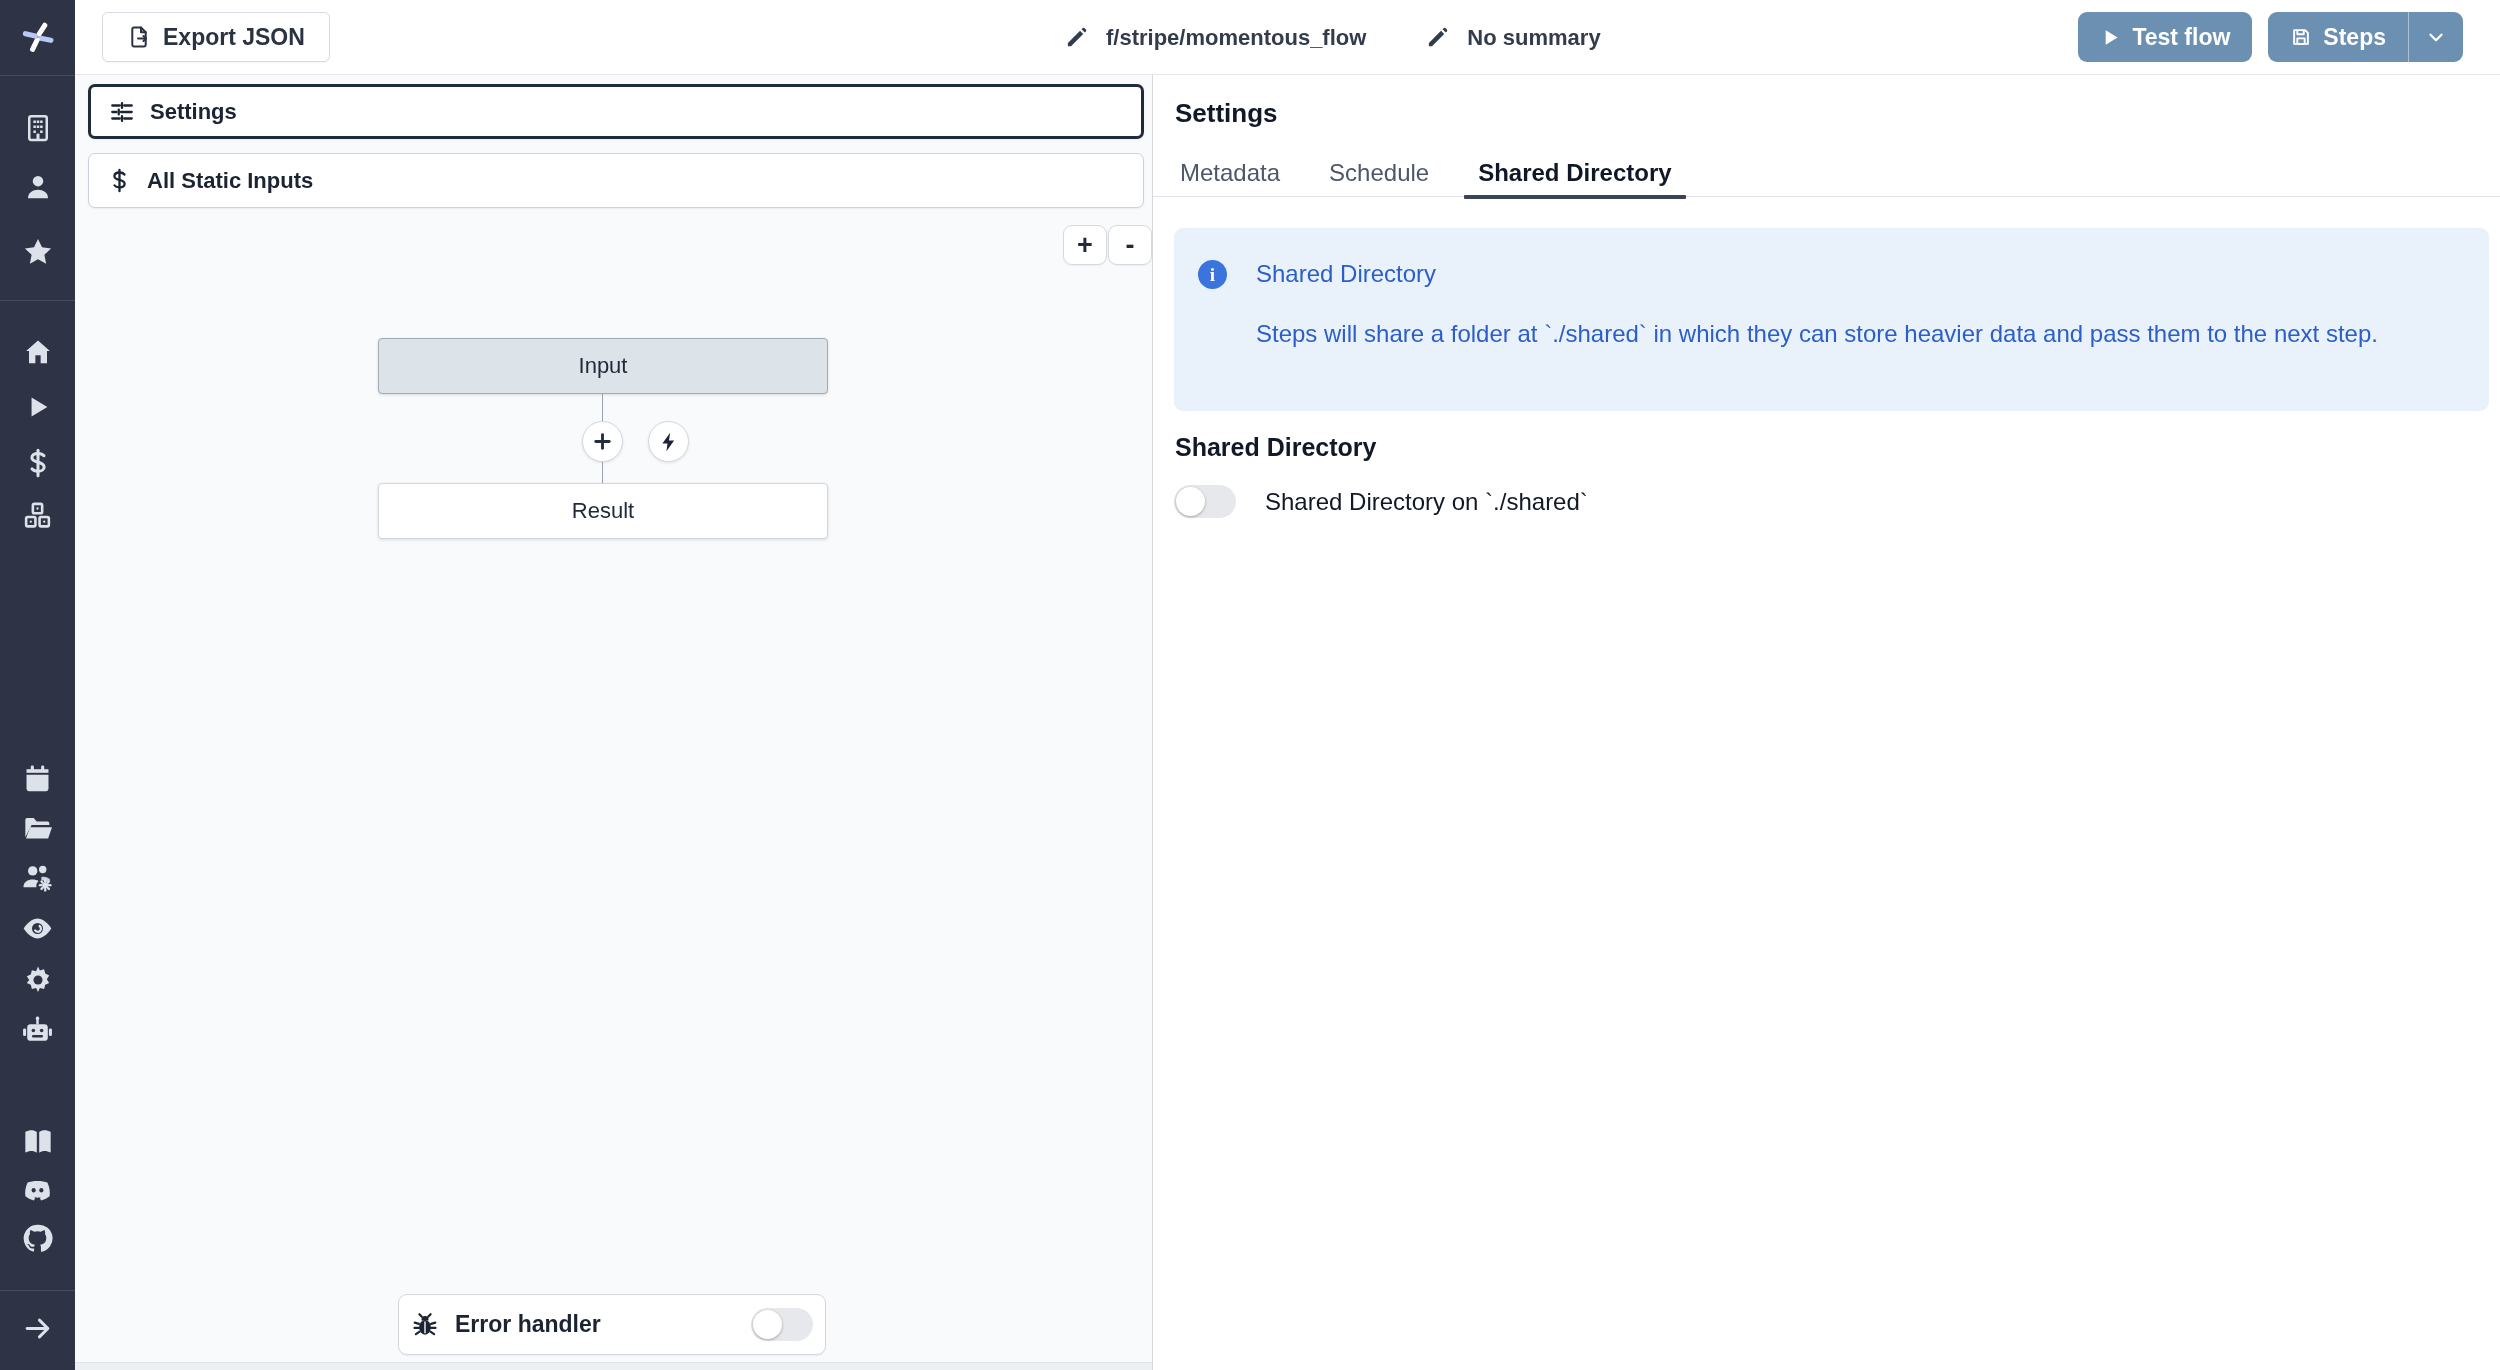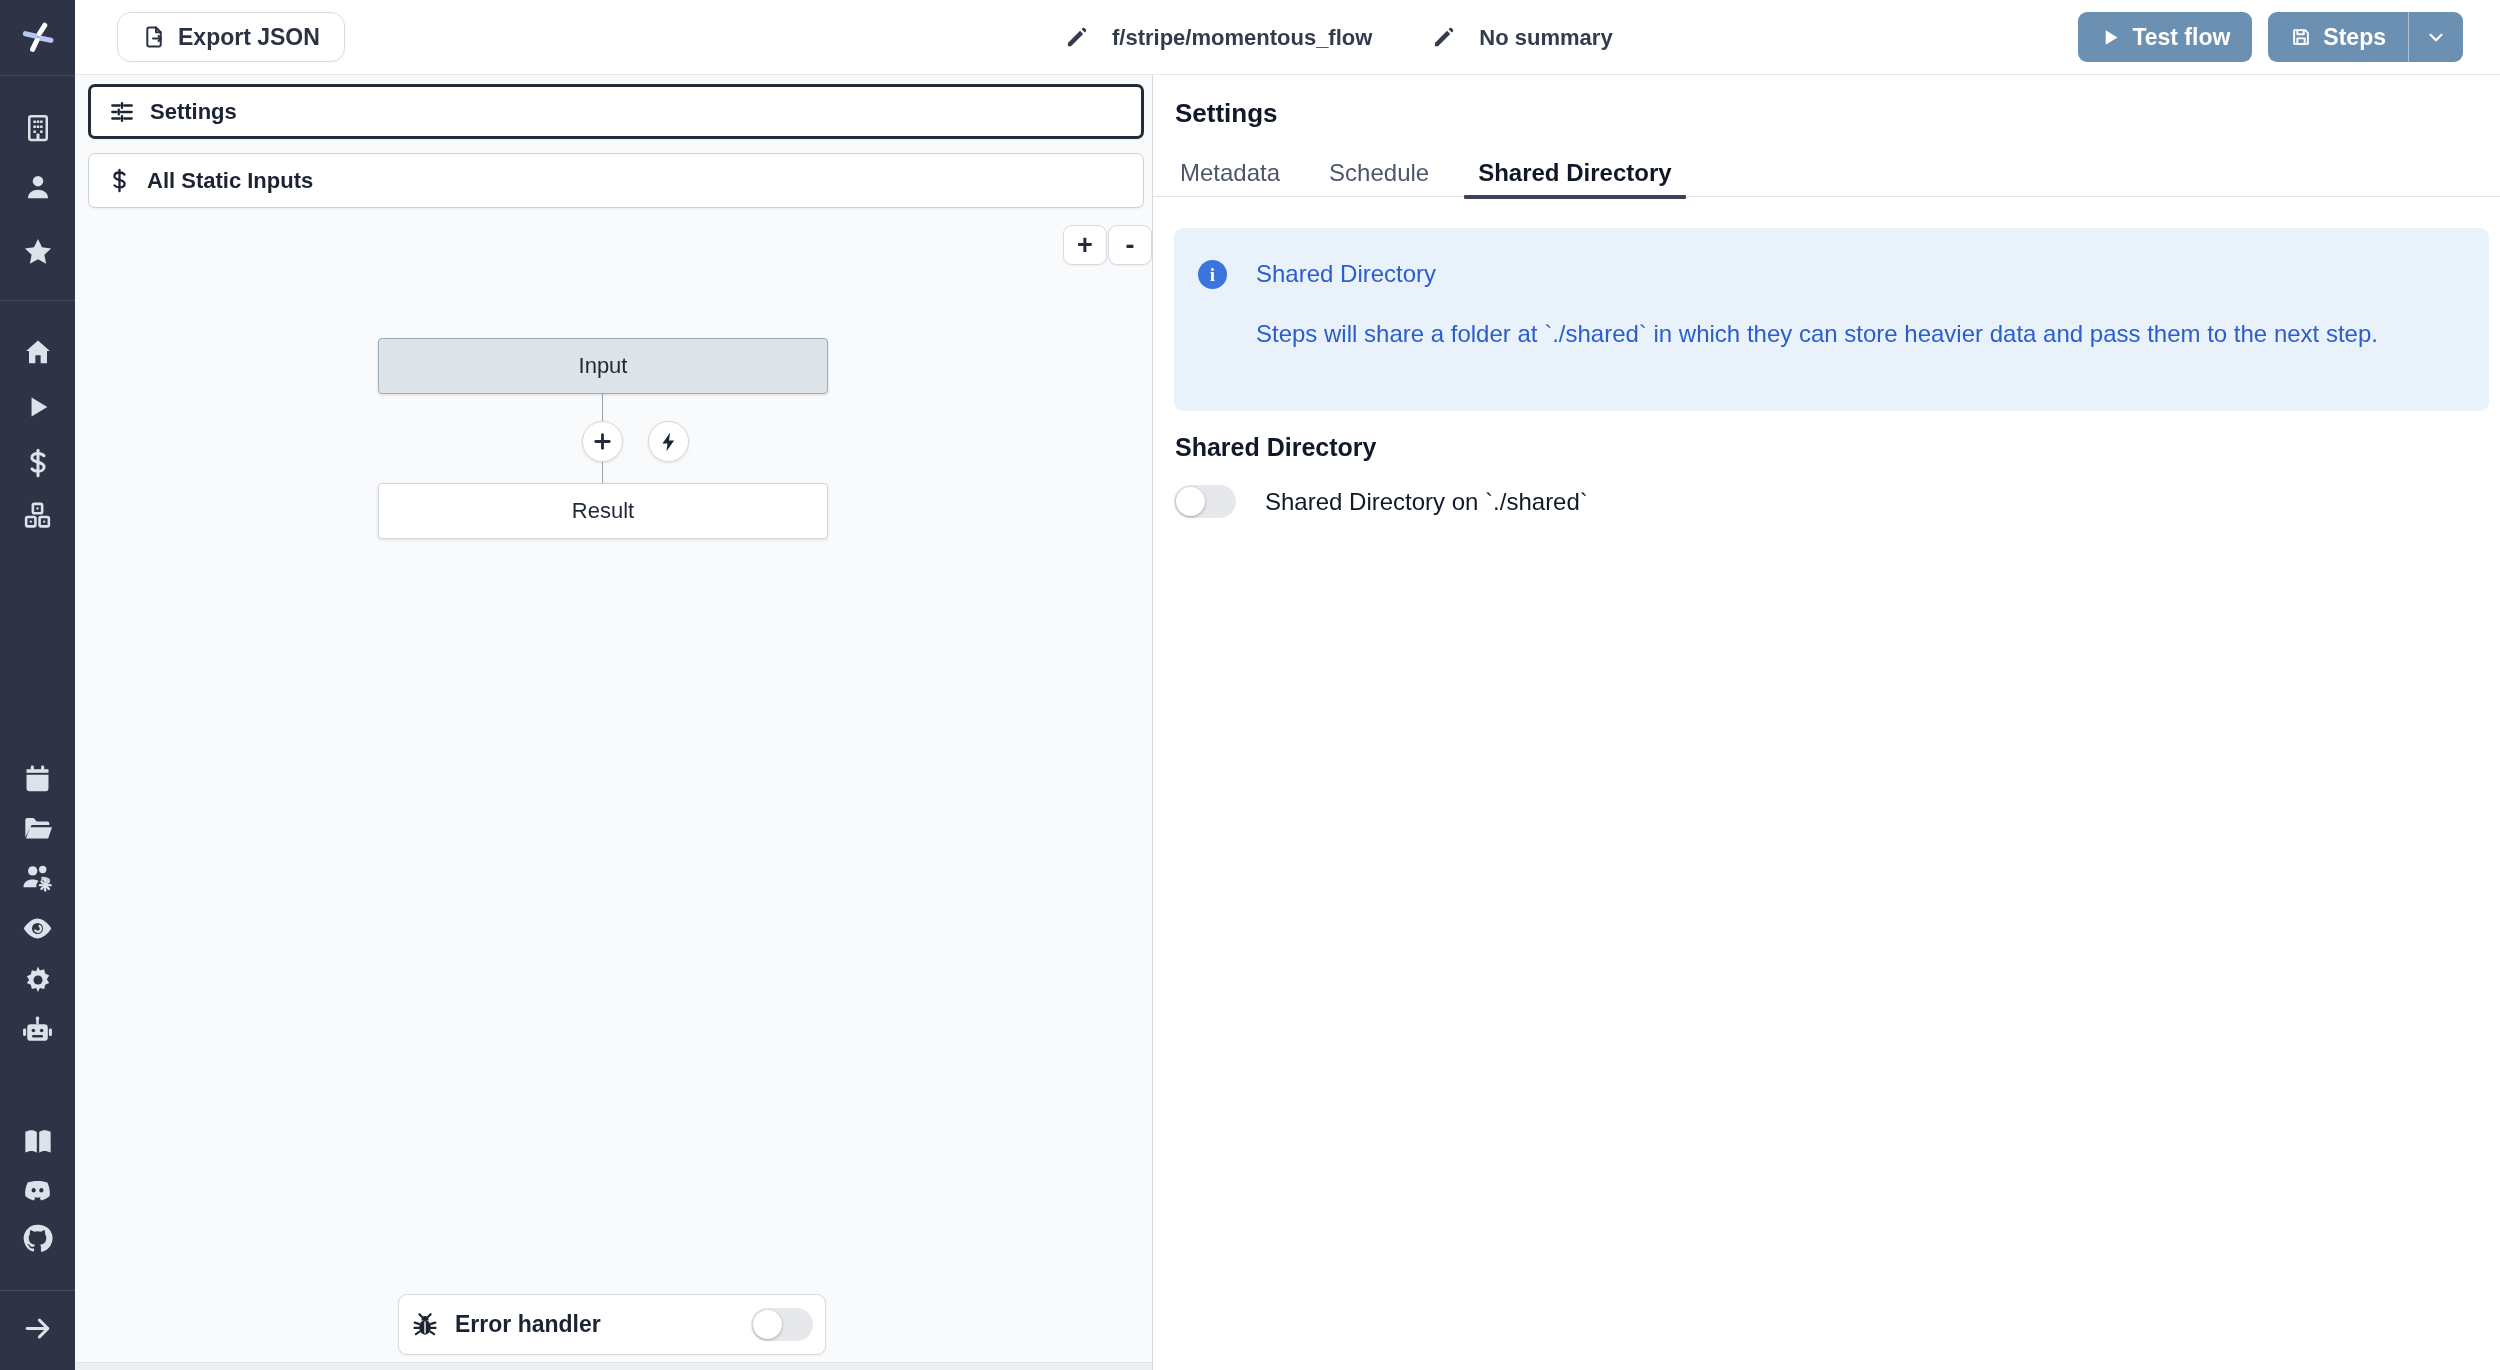--- a/index.html
+++ b/index.html
@@ -8,23 +8,23 @@
   .app { position:relative; width:2500px; height:1370px; overflow:hidden; background:#fff; }
 
   
   .sidebar { position:absolute; left:0; top:0; width:75px; height:1370px; background:#2e3445; z-index:5; }
   .sb-item { position:absolute; left:0; width:75px; height:52px; display:flex; align-items:center; justify-content:center; color:#dde1ea; cursor:pointer; }
   .sb-item svg { display:block; }
   .sb-divider { position:absolute; left:0; width:75px; height:1px; background:#454c61; }
 
   
   .topbar { position:absolute; left:75px; top:0; width:2425px; height:75px; background:#fff; border-bottom:1px solid #e5e7eb; display:flex; align-items:center; z-index:4; }
-  .btn-outline { display:flex; align-items:center; gap:12px; height:50px; margin-left:42px; padding:0 24px; background:#fff; border:1px solid #d8dce2; border-radius:14px; font-size:23px; font-weight:700; color:#2b3342; cursor:pointer; box-shadow:0 1px 2px rgba(0,0,0,0.04); }
+  .btn-outline { display:flex; align-items:center; gap:12px; height:50px; margin-left:27px; padding:0 24px; background:#fff; border:1px solid #d8dce2; border-radius:6px; font-size:23px; font-weight:700; color:#2b3342; cursor:pointer; box-shadow:0 1px 2px rgba(0,0,0,0.04); }
   .tb-center { position:absolute; left:990px; top:0; height:75px; display:flex; align-items:center; gap:60px; }
-  .tb-edit { display:flex; align-items:center; gap:24px; font-size:22px; font-weight:700; color:#333c4d; cursor:pointer; }
+  .tb-edit { display:flex; align-items:center; gap:18px; font-size:22px; font-weight:700; color:#333c4d; cursor:pointer; }
   .tb-actions { position:absolute; right:37px; top:12px; height:50px; display:flex; gap:16px; }
   .btn-primary { display:flex; align-items:center; gap:11px; height:50px; padding:8px 22px; background:#6c90b2; border:none; border-radius:9px; color:#fff; font-size:23px; font-weight:700; cursor:pointer; }
   .split { display:flex; height:50px; }
   .split .btn-primary.left { border-radius:9px 0 0 9px; }
   .split .btn-primary.right { border-radius:0 9px 9px 0; border-left:1px solid rgba(255,255,255,0.45); padding:0 16px; }
 
   
   .flow-panel { position:absolute; left:75px; top:75px; width:1077px; height:1295px; background:#f8fafc; }
   .module-box { position:absolute; left:13px; width:1056px; height:55px; background:#fff; border-radius:7px; display:flex; align-items:center; gap:15px; padding:0 18px; cursor:pointer; box-shadow:0 1px 2px rgba(0,0,0,0.06); }
   .module-box.selected { border:3px solid #222b3a; top:9px; }

